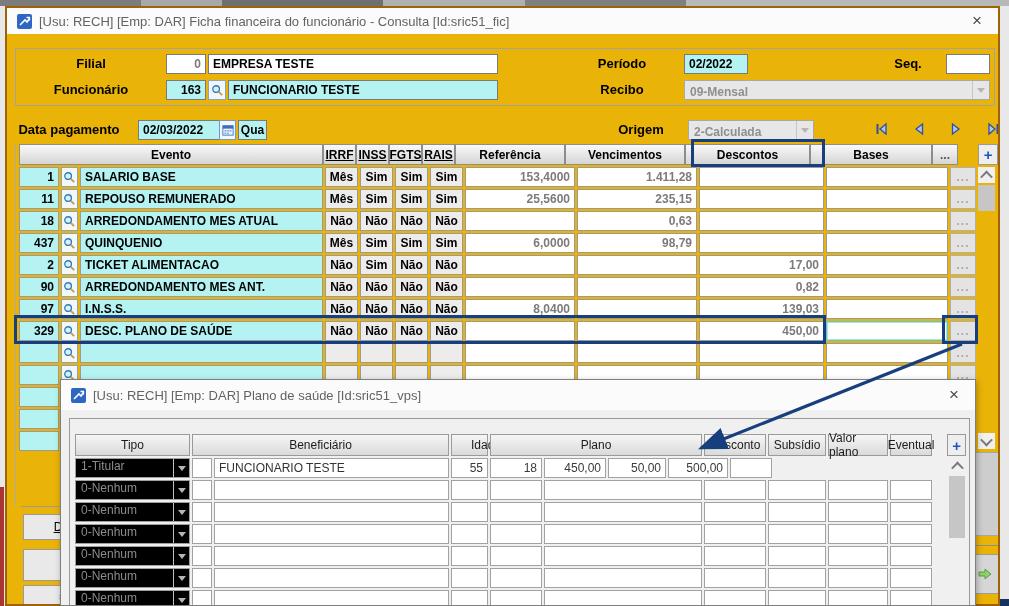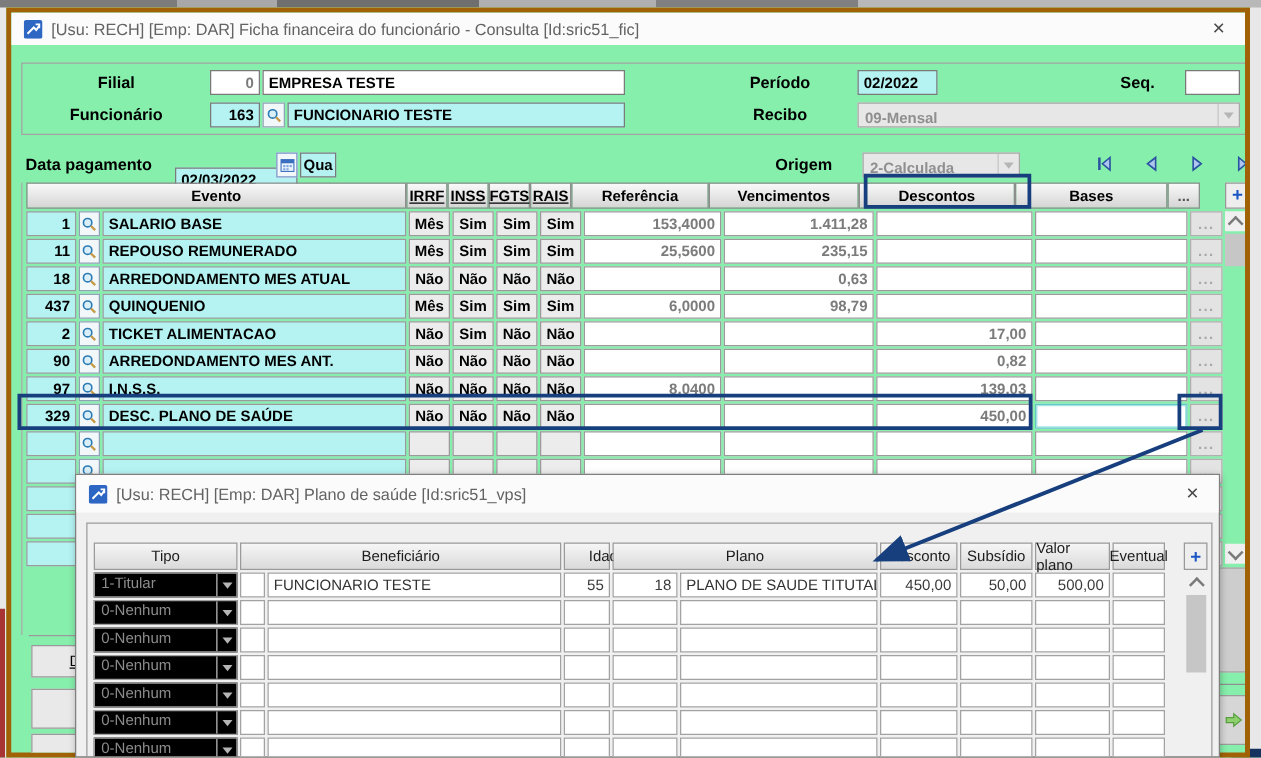--- a/index.html
+++ b/index.html
@@ -5,22 +5,22 @@
   html,body{margin:0;padding:0;}
   body{width:1009px;height:606px;position:relative;overflow:hidden;
        font-family:"Liberation Sans",sans-serif;background:#e8e8e8;}
   .abs{position:absolute;box-sizing:border-box;}
   
   .top-sliver{left:0;top:0;width:1009px;height:6px;
     background:linear-gradient(90deg,#7c7c7c 0 14%,#a8a8a8 14% 22%,#6f6f6f 22% 38%,#b0b0b0 38% 52%,#808080 52% 68%,#b8b8b8 68% 100%);}
   .strip-red{left:0;top:487px;width:4px;height:119px;background:#a83434;}
   .strip-navy{left:985px;top:599px;width:24px;height:7px;background:#16335f;}
   
-  .main-window{left:5px;top:6px;width:995px;height:600px;background:#86efac;
-    border:4px solid #a16207;z-index:1;overflow:hidden;}
+  .main-window{left:5px;top:6px;width:995px;height:600px;background:#eab308;
+    border:2px solid #a16207;z-index:1;overflow:hidden;}
   .titlebar{left:0;top:0;width:100%;height:26px;background:#fbfbfb;display:flex;align-items:center;gap:7px;padding:0 10px;}
   .title-text{font-size:13px;color:#636363;white-space:nowrap;}
   .close-x{margin-left:auto;font-size:17px;color:#4a4a4a;padding:0 6px;line-height:24px;}
   
   .field-panel{left:8px;top:40px;width:980px;height:58px;border:1px solid #a3a3a3;}
   .lbl{position:absolute;font-size:13px;font-weight:bold;color:#000;text-align:center;line-height:20px;white-space:nowrap;}
   .fld{position:absolute;height:20px;border:1px solid #7a7a7a;background:#fff;font-size:12px;font-weight:bold;
        color:#000;display:flex;align-items:center;padding:0 4px;box-sizing:border-box;white-space:nowrap;overflow:hidden;}
   .fld.cyan{background:#b5f3f3;}
   .fld.num{justify-content:flex-end;color:#7b7b7b;}
@@ -139,21 +139,21 @@
     <span class="lbl" style="left:550px;top:31px;width:112px;">Recibo</span>
     <div class="dd" style="left:668px;top:31px;width:306px;">
       <span>09-Mensal</span>
       <span class="dd-arrow">
           <span class="tri"></span>
         </span>
     </div>
   </div>
 
   <span class="lbl abs" style="left:0;top:112px;width:124px;">Data pagamento</span>
-  <div class="fld cyan abs" style="left:131px;top:124px;width:98px;">02/03/2022</div>
+  <div class="fld cyan abs" style="left:131px;top:112px;width:98px;">02/03/2022</div>
   <button class="iconbtn" style="left:212px;top:112px;width:17px;height:20px;border-color:#7a93c9;">
     <svg width="12" height="12" viewBox="0 0 14 14">
         <rect x="1" y="2" width="12" height="11" fill="#eaf2fc" stroke="#3a6ebf"></rect>
         <rect x="1" y="2" width="12" height="3.4" fill="#3a6ebf"></rect>
         <rect x="3" y="7" width="2" height="2" fill="#7fa8e0"></rect>
         <rect x="6" y="7" width="2" height="2" fill="#7fa8e0"></rect>
         <rect x="9" y="7" width="2" height="2" fill="#7fa8e0"></rect>
         <rect x="3" y="10" width="2" height="2" fill="#7fa8e0"></rect>
         <rect x="6" y="10" width="2" height="2" fill="#7fa8e0"></rect>
       </svg>
@@ -521,21 +521,20 @@
         <div class="ddcell d-tipo">
           <span>1-Titular</span>
           <span class="dd-arrow" style="margin-left: auto; width: 15px; height: 100%; display: flex; align-items: center; justify-content: center; border-left: 1px solid rgb(192, 192, 192);">
             <span class="tri"></span>
           </span>
         </div>
         <div class="dcell d-bcode"></div>
         <div class="dcell d-bname">FUNCIONARIO TESTE</div>
         <div class="dcell d-idade num">55</div>
         <div class="dcell d-pcode num">18</div>
-        <div class="dcell d-pname">PLANO DE SAUDE TITUTAL</div>
         <div class="dcell d-desc num">450,00</div>
         <div class="dcell d-sub num">50,00</div>
         <div class="dcell d-valor num">500,00</div>
         <div class="dcell d-event num"></div>
       </div>
       <div class="dgrid-row">
         <div class="ddcell d-tipo">
           <span>0-Nenhum</span>
           <span class="dd-arrow" style="margin-left: auto; width: 15px; height: 100%; display: flex; align-items: center; justify-content: center; border-left: 1px solid rgb(192, 192, 192);">
             <span class="tri"></span>

